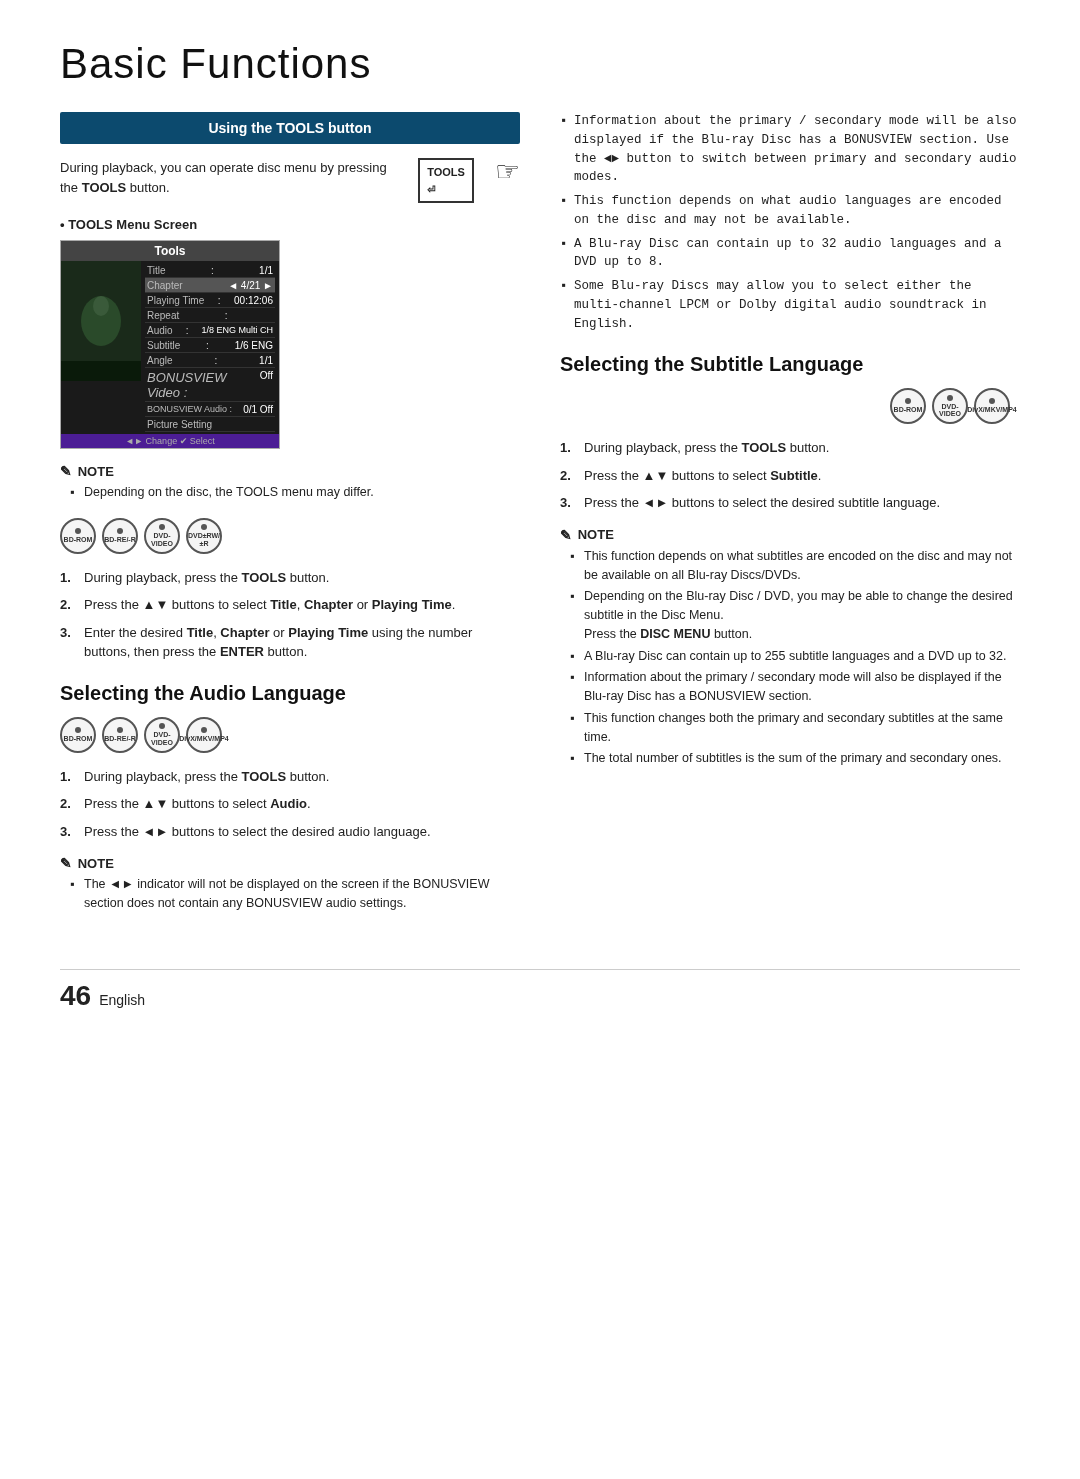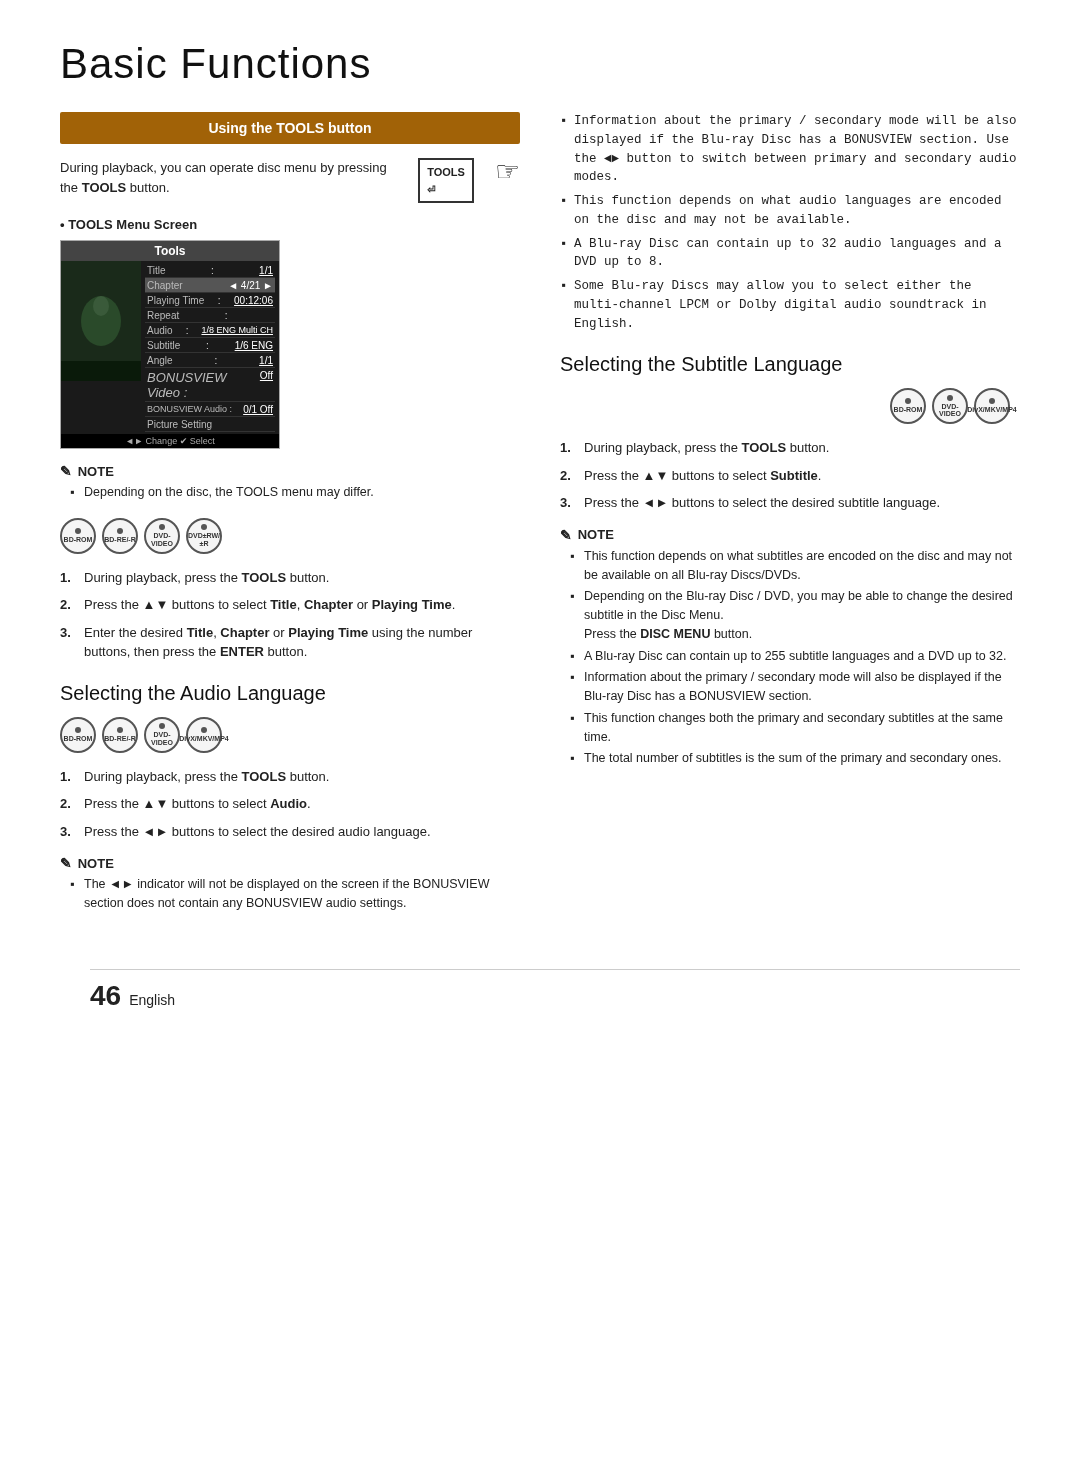--- a/index.html
+++ b/index.html
@@ -24,21 +24,21 @@
       gap: 40px;
     }
     .col-left {
       flex: 0 0 460px;
       max-width: 460px;
     }
     .col-right {
       flex: 1;
     }
     .tools-button-box {
-      background: #a16207;
+      background: #0c4a6e;
       color: #fff;
       text-align: center;
       padding: 8px 16px;
       font-weight: bold;
       font-size: 14px;
       margin-bottom: 14px;
       border-radius: 2px;
     }
     .tools-intro {
       display: flex;
@@ -114,23 +114,23 @@
       padding: 1.5px 2px;
       font-size: 10px;
       color: #ddd;
       border-bottom: 1px solid #333;
     }
     .tools-row.highlight {
       background: #555;
       color: #fff;
     }
     .tools-row-label { color: #bbb; }
-    .tools-row-val { color: #fff; text-decoration: underline; }
+    .tools-row-val { color: #fff; }
     .tools-footer {
-      background: #000000;
+      background: #4c1d95;
       text-align: center;
       padding: 2px 4px;
       font-size: 9px;
       color: #aaa;
     }
     .note-section {
       margin-bottom: 16px;
     }
     .note-heading {
       display: flex;
@@ -155,21 +155,21 @@
       font-size: 12.5px;
     }
     .note-list li::before {
       content: "▪";
       position: absolute;
       left: 0;
       top: 0;
     }
     .section-heading {
       font-size: 20px;
-      font-weight: normal;
+      font-weight: bold;
       margin-bottom: 12px;
       margin-top: 20px;
       color: #111;
     }
     .disc-icons {
       display: flex;
       gap: 6px;
       margin-bottom: 14px;
       align-items: center;
     }
@@ -232,21 +232,20 @@
       top: 0;
     }
     b { font-weight: bold; }
     .page-footer {
       display: flex;
       align-items: baseline;
       gap: 8px;
       margin-top: 40px;
       border-top: 1px solid #ccc;
       padding-top: 10px;
-      margin-left: 30px;
     }
     .page-num {
       font-size: 28px;
       font-weight: bold;
     }
     .page-lang {
       font-size: 14px;
       text-align: center;
     }
   </style>

